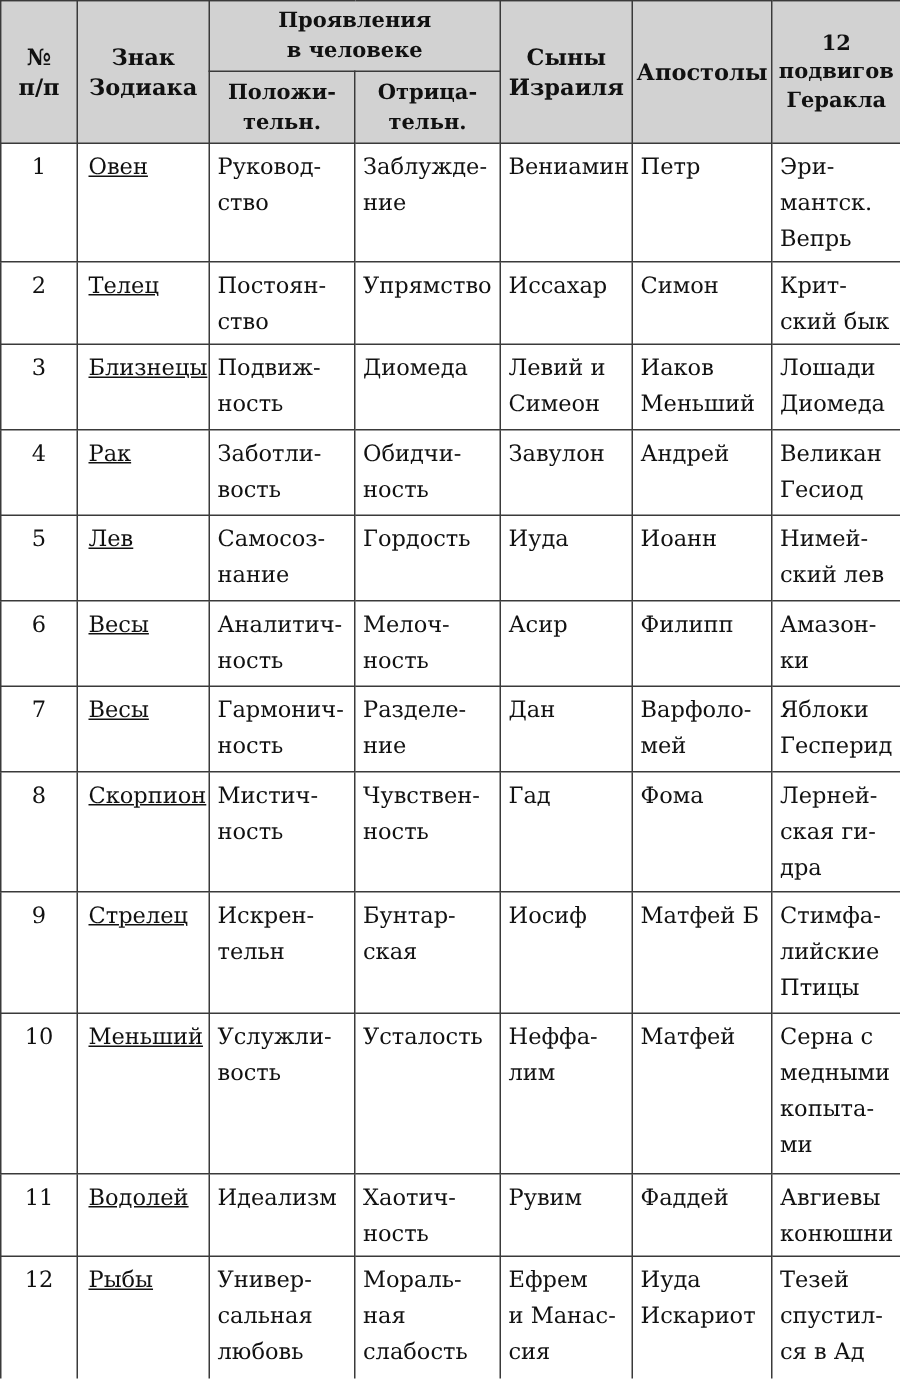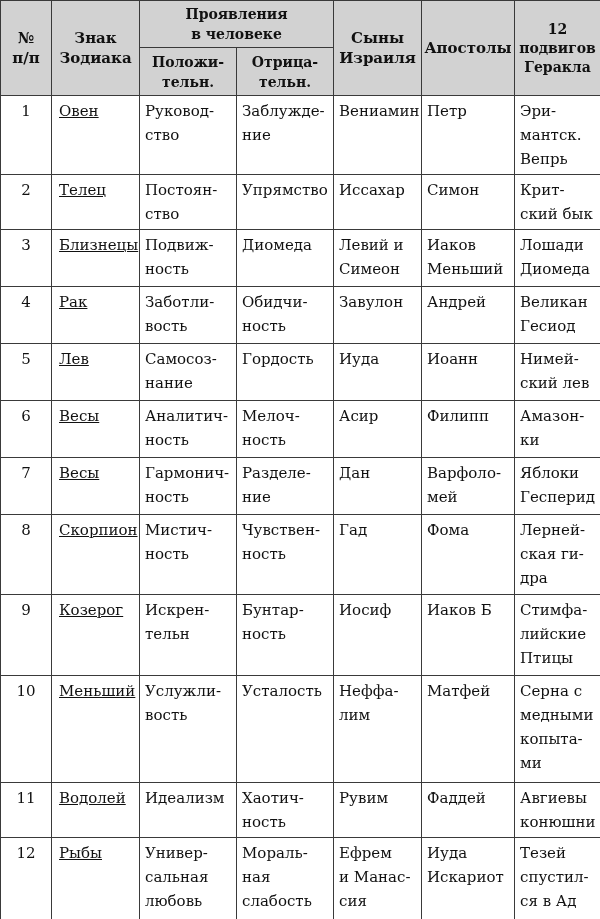--- a/index.html
+++ b/index.html
@@ -173,27 +173,27 @@
         <td>Чувствен-
 ность</td>
         <td>Гад</td>
         <td>Фома</td>
         <td>Лерней-
 ская ги-
 дра</td>
       </tr>
       <tr style="height: 81px;">
         <td class="num">9</td>
-        <td class="lhs">Козерог</td>
+        <td class="lhs">Стрелец</td>
         <td>Искрен-
 тельн</td>
         <td>Бунтар-
-ность</td>
+ская</td>
         <td>Иосиф</td>
-        <td>Иаков Б</td>
+        <td>Матфей Б</td>
         <td>Стимфа-
 лийские
 Птицы</td>
       </tr>
       <tr style="height: 107px; padding-left: 42px;">
         <td class="num">10</td>
         <td class="lhs">Меньший</td>
         <td>Услужли-
 вость</td>
         <td>Усталость</td>

